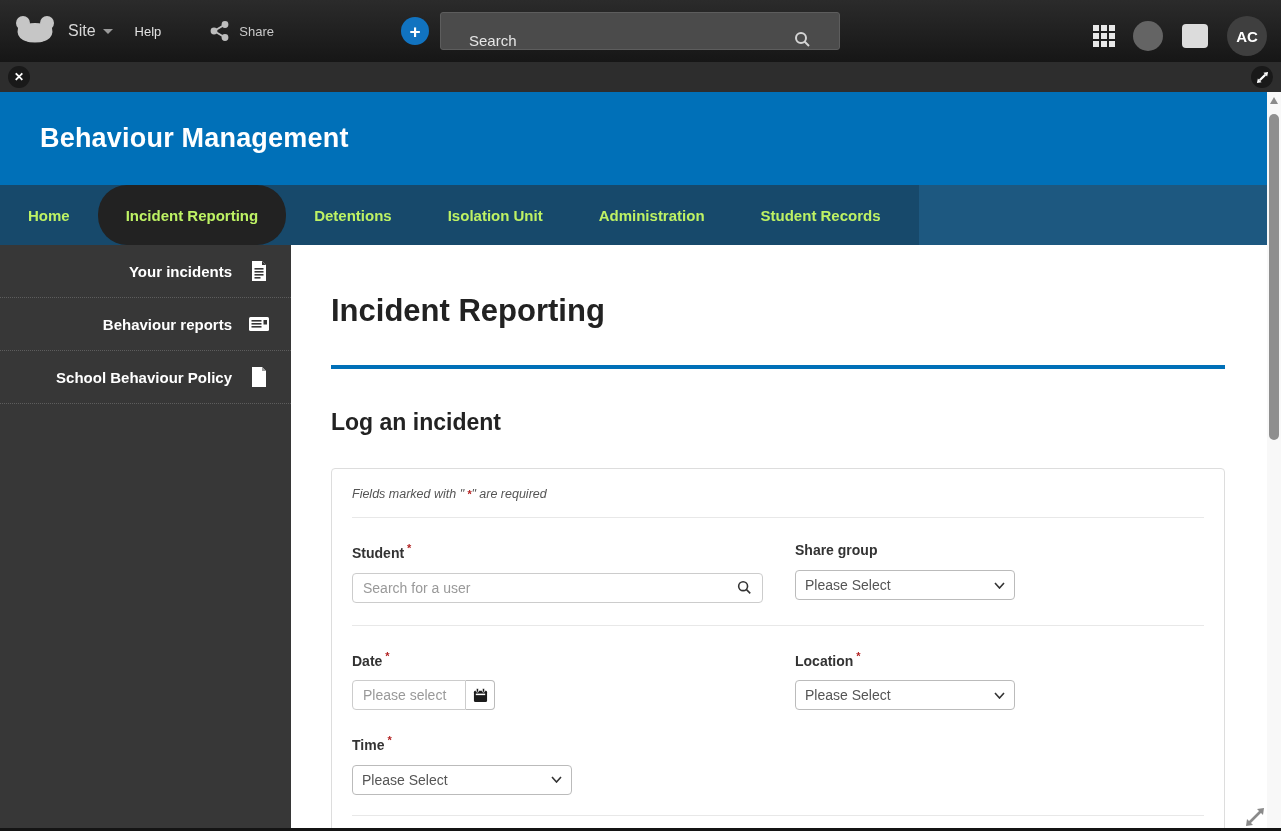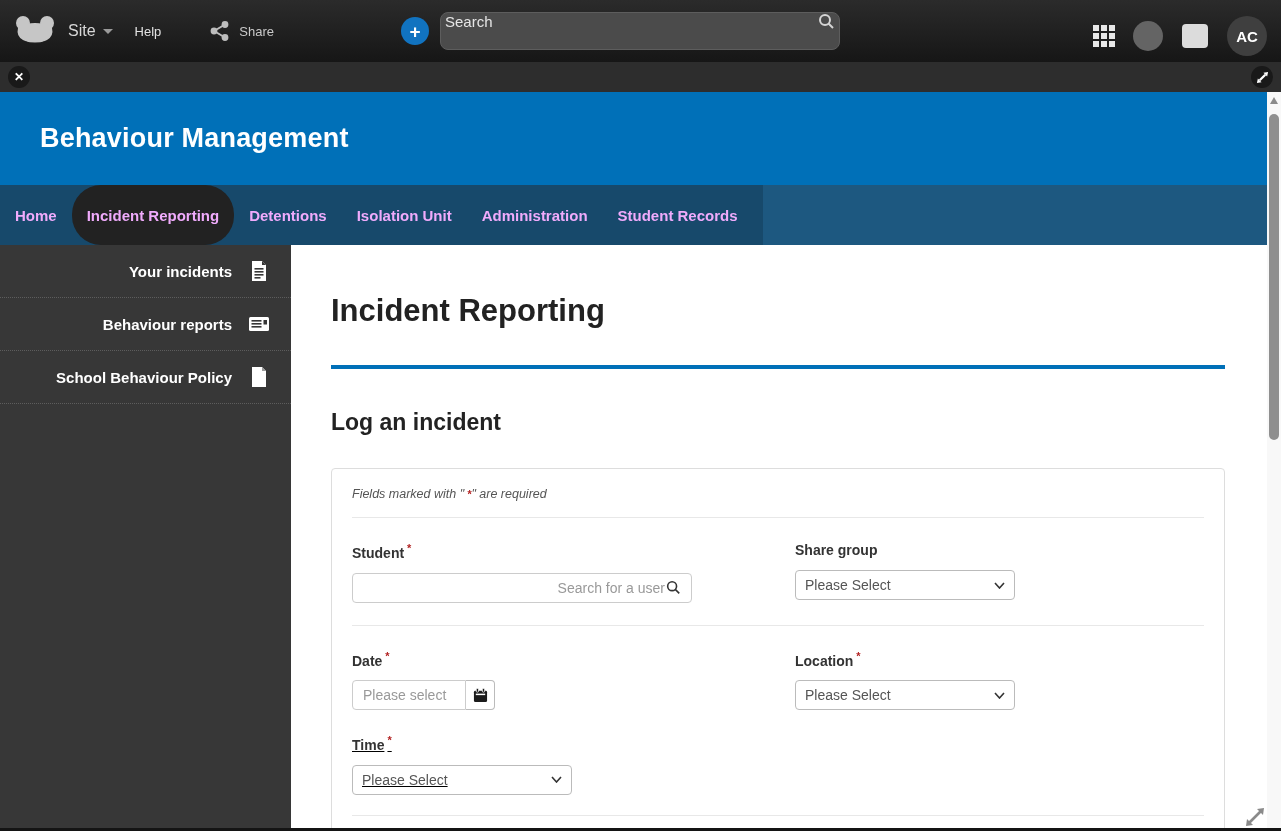--- a/index.html
+++ b/index.html
@@ -21,22 +21,22 @@
   .help-label { color:#e2e2e2; font-size:13px; margin-left:22px; }
   .share-group { display:flex; align-items:center; margin-left:48px; cursor:default; }
   .share-label { color:#c9c9c9; font-size:13px; margin-left:8px; }
   .plus-btn {
     position:absolute; left:401px; top:17px; width:28px; height:28px; border-radius:50%;
     background:#1173c0; color:#fff; display:flex; align-items:center; justify-content:center;
     font-size:19px; font-weight:bold; line-height:1;
   }
   .search-box {
     position:absolute; left:440px; top:12px; width:400px; height:38px;
-    background:#4b4b4b; border:1px solid #5d5d5d; border-radius:8px;
-    display:flex; align-items:flex-start; justify-content:space-between; padding:0 4px;
+    background:#4b4b4b; border:1px solid #5d5d5d; border-radius:3px;
+    display:flex; align-items:flex-end; justify-content:space-between; padding:0 28px;
   }
   .search-placeholder { color:#e6e6e6; font-size:15px; }
   .topbar-right { position:absolute; right:14px; top:0; height:72px; display:flex; align-items:center; gap:18px; }
   .grid-icon { display:grid; grid-template-columns:repeat(3,6px); grid-template-rows:repeat(3,6px); gap:2px; }
   .grid-icon span { background:#e8e8e8; width:6px; height:6px; }
   .status-circle { width:30px; height:30px; border-radius:50%; background:#646464; }
   .avatar {
     width:40px; height:40px; border-radius:50%; background:#3f3f3f; color:#fff;
     display:flex; align-items:center; justify-content:center; font-size:15px; font-weight:bold;
   }
@@ -55,22 +55,22 @@
   .viewport { width:1267px; }
 
   
   .banner { height:93px; background:#0070b8; display:flex; align-items:center; padding-left:28px; }
   .banner h1 { color:#fff; font-size:27px; font-weight:bold; margin:12px; letter-spacing:0.2px; }
 
   
   .nav-row { height:60px; display:flex; background:#1d5880; }
   .nav-menu { background:#17496b; display:flex; height:100%; padding-right:10px; }
   .tab {
-    display:flex; align-items:center; height:100%; padding:0 15px;
-    color:#f0abfc; font-size:15px; font-weight:bold; white-space:nowrap;border-radius:29px;
+    display:flex; align-items:center; height:100%; padding:0 28px;
+    color:#bef264; font-size:15px; font-weight:bold; white-space:nowrap;border-radius:29px;
   }
   .tab.active { background:#222222; }
 
   
   .body-row { display:flex; height:583px; overflow:hidden; }
 
   
   .sidebar { width:291px; background:#373737; flex-shrink:0; }
   .side-item {
     height:53px; display:flex; align-items:center; justify-content:flex-end;
@@ -89,41 +89,41 @@
   .note { font-style:italic; color:#555; font-size:12.5px; }
   .req { color:#b22222; font-size:11px; vertical-align:super; margin-left:3px; font-weight:bold; }
   .divider { border:none; border-top:1px solid #e8e8e8; margin:16px 0; }
 
   .row { display:flex; }
   .col-left { width:443px; flex-shrink:0; }
   .col-right { flex:1; }
   .field-label { font-size:14px; font-weight:bold; color:#333; margin:8px 0 12px 0; }
 
   .text-input {
-    width:340px; height:30px; border:1px solid #ccc; border-radius:4px; background:#fff;
-    display:flex; align-items:center; justify-content:flex-end; padding:0 10px;
+    width:411px; height:30px; border:1px solid #ccc; border-radius:4px; background:#fff;
+    display:flex; align-items:center; justify-content:space-between; padding:0 10px;gap:37px;
   }
   .placeholder { color:#999; font-size:14px; }
   .select {
     width:220px; height:30px; border:1px solid #bbb; border-radius:4px; background:#fff;
     display:flex; align-items:center; justify-content:space-between; padding:0 9px;
   }
   .select-value { color:#555; font-size:14px; }
 
   .date-group { display:flex; }
   .date-input {
     width:114px; height:30px; border:1px solid #ccc; border-radius:4px 0 0 4px; background:#fff;
     display:flex; align-items:center; padding:0 10px;
   }
   .cal-btn {
     width:29px; height:30px; border:1px solid #bbb; border-left:none; border-radius:0 4px 4px 0;
     background:#fff; display:flex; align-items:center; justify-content:center;
   }
 
-  .time-block { margin-top:24px;text-decoration:underline; }
+  .time-block { margin-top:24px; }
 
   
   .scrollbar { position:absolute; right:0; top:92px; width:14px; height:736px; background:#f8f8f8; }
   .sb-arrow { width:0; height:0; border-left:4px solid transparent; border-right:4px solid transparent;
     border-bottom:7px solid #8a8a8a; margin:5px auto 0 auto; }
   .sb-thumb { position:absolute; top:22px; left:2px; width:10px; height:326px; background:#8f8f8f; border-radius:6px; }
 
   
   .bottom-strip { position:absolute; left:0; bottom:0; width:1281px; height:3px; background:#141414; }
 

